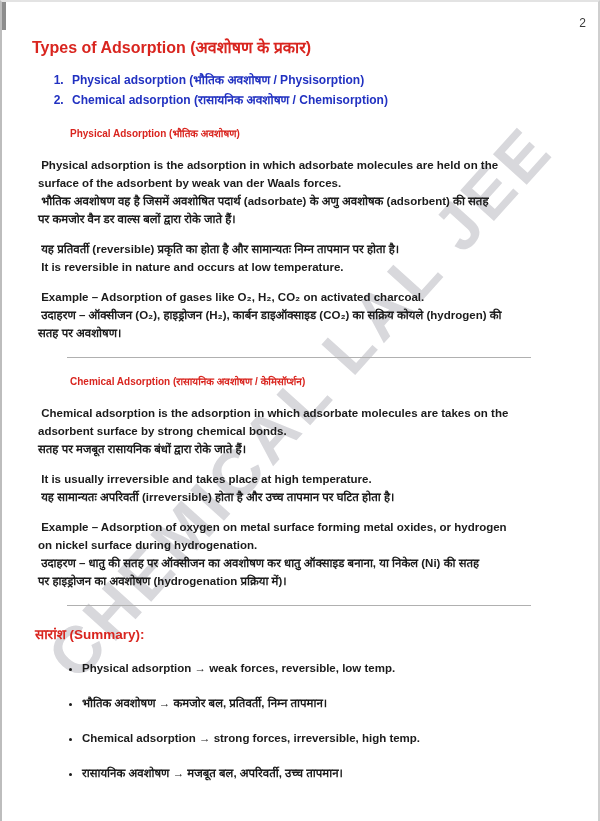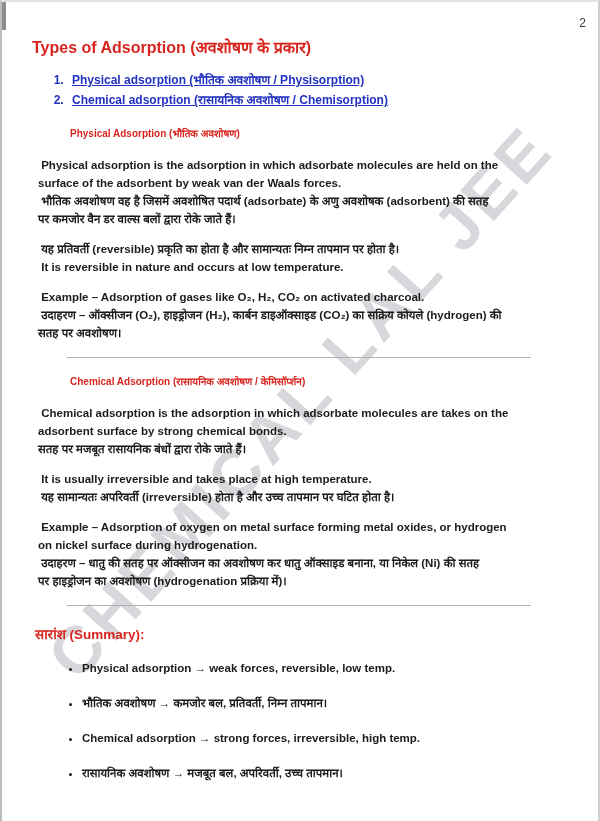--- a/index.html
+++ b/index.html
@@ -28,21 +28,21 @@
   }
   .watermark{
     position:absolute;left:50%;top:400px;
     transform:translate(-50%,-50%) rotate(-48deg);
     font-size:66px;font-weight:700;letter-spacing:5px;white-space:nowrap;
     color:var(--watermark);z-index:0;user-select:none;pointer-events:none;
   }
   .content{position:relative;z-index:1;padding:36px 30px 0 28px;}
   .block-title{color:var(--heading-red);font-size:16px;line-height:20px;margin:0 0 12px 2px;}
   .block-list{margin:0;padding:0 0 0 37px;color:var(--list-blue);font-size:12px;line-height:20px;}
-  .block-list li{padding-left:5px;text-decoration:underline;}
+  .block-list li{padding-left:5px;}
   .block-heading{color:var(--heading-red);font-size:10px;line-height:20px;margin:14px 0 0 40px;}
   .block-para{margin:12px 8px 0;font-size:11.5px;line-height:18px;color:var(--body-text);}
   .block-para .line{white-space:pre-wrap;}
   .block-divider{border:0;border-top:1.5px solid var(--divider);margin:15px 37px 0 37px;}
   .block-summary-heading{color:var(--heading-red);font-size:13.5px;line-height:20px;margin:19px 0 0 5px;}
   .block-bullets{margin:14px 0 0;padding:0 0 0 52px;font-size:11.5px;color:var(--body-text);list-style:disc;}
   .block-bullets li{margin:0 0 17px;line-height:18px;}
 </style>
 </head>
 <body>

